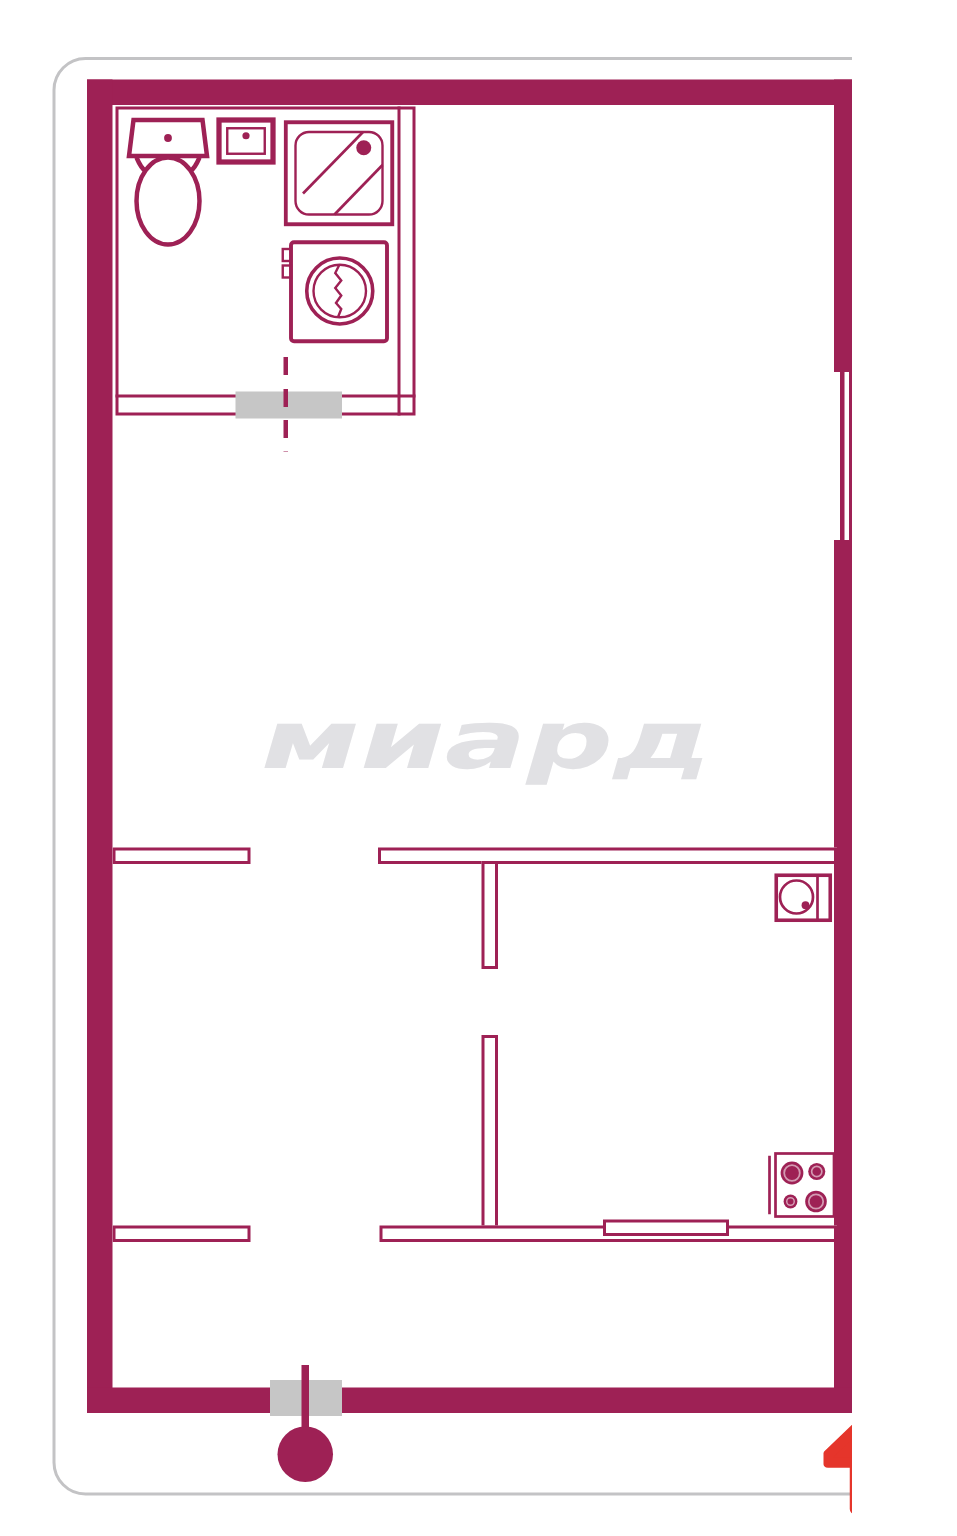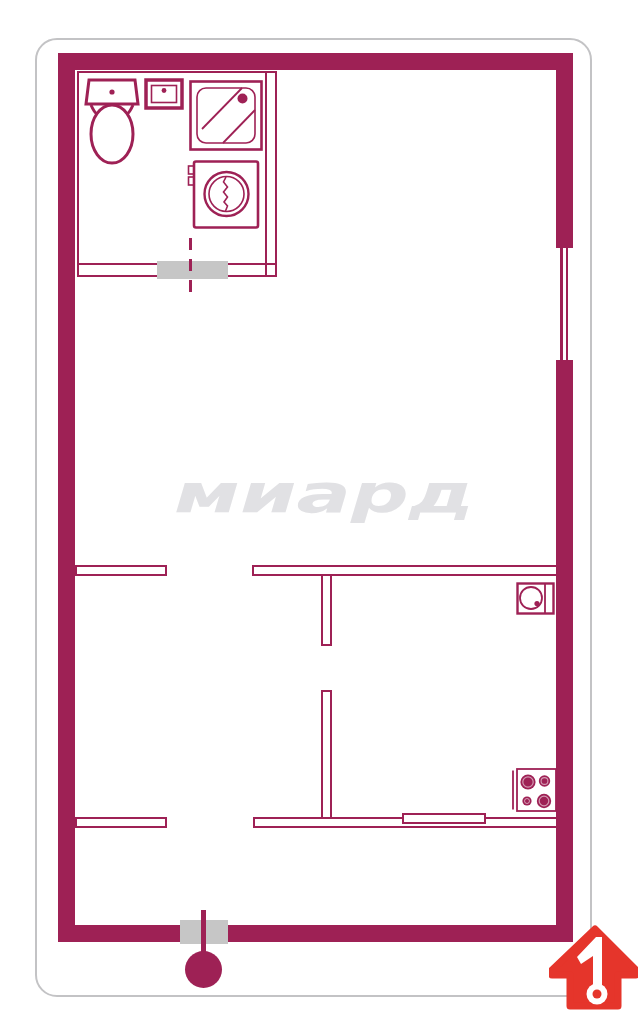--- a/index.html
+++ b/index.html
@@ -4,21 +4,21 @@
 <style>
   :root{
     --wall:#9e2155;
     --marker:#c6c6c6;
     --logo_red:#e5352b;
     --watermark:#e1e1e4;
     --card_border:#c3c3c5;
     --canvas_bg:#ffffff;
   }
   html,body{margin:0;padding:0;background:#fff;font-family:"DejaVu Sans",sans-serif;}
-  .canvas{position:relative;width:638px;height:1024px;background:var(--canvas_bg);overflow:hidden;}
+  .canvas{position:relative;width:568px;height:1024px;background:var(--canvas_bg);overflow:hidden;}
   .abs{position:absolute;}
   .card{left:35px;top:38px;width:557px;height:959px;border:2px solid var(--card_border);
         border-radius:22px;background:#fff;box-sizing:border-box;}
   .wall{background:var(--wall);}
   .thinwall{background:#fff;border:2px solid var(--wall);box-sizing:border-box;}
   .line{background:var(--wall);}
   .bath-outline{border:2px solid var(--wall);box-sizing:border-box;background:transparent;}
   .gray{background:var(--marker);}
   .dashv{width:3px;background:repeating-linear-gradient(to bottom,var(--wall) 0 12px,transparent 12px 21px);}
   .window{background:#fff;}

